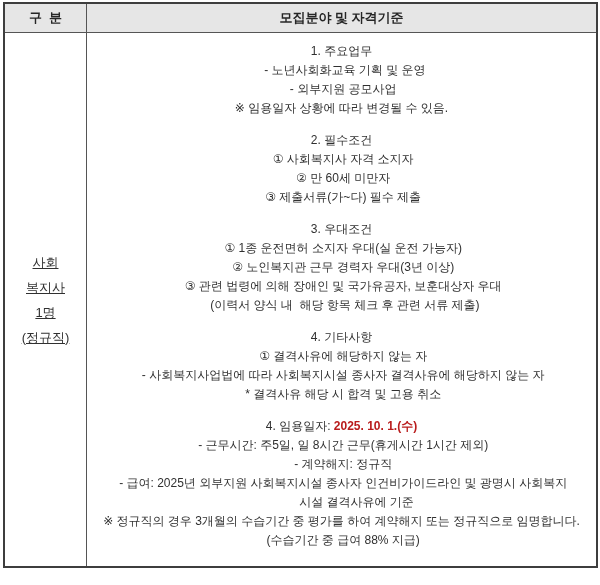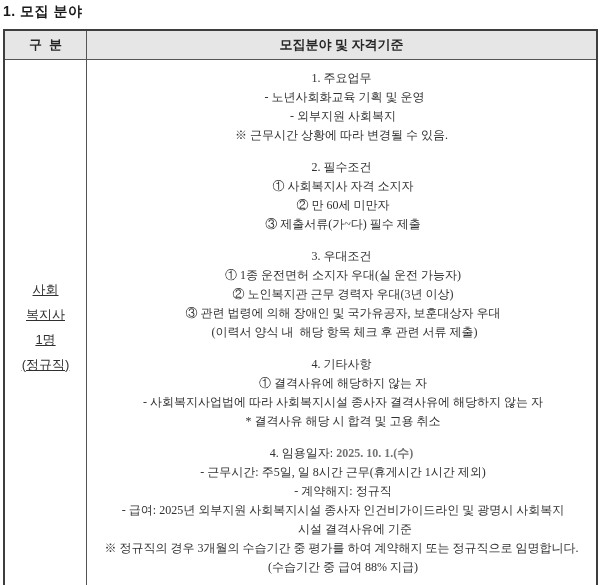--- a/index.html
+++ b/index.html
@@ -40,30 +40,29 @@
     font-size:13px;
   }
   .cat-line{line-height:25px;white-space:pre;text-decoration:underline;}
   td.content-cell{
     vertical-align:top;
     padding:9px 4px 4px 4px;
     height:520px;
   }
   .line{
     font-size:12px;line-height:19px;
-    white-space:pre-wrap;word-break:keep-all;font-family:Liberation Serif, serif;
+    white-space:pre-wrap;word-break:keep-all;
   }
-  .line .b{font-weight:bold;color:#737373;}
+  .line .b{font-weight:bold;color:#b91c1c;}
   .line.blank{height:13px;}
 </style>
 </head>
 <body>
 
 <div class="page">
-  <div class="doc-title">1. 모집 분야</div>
 
   <table class="recruit">
     <thead>
       <tr>
         <th class="col1">구  분</th>
         <th class="col2">모집분야 및 자격기준</th>
       </tr>
     </thead>
     <tbody>
       <tr>
@@ -72,22 +71,22 @@
               <div class="cat-line">사회</div>
               <div class="cat-line">복지사</div>
               <div class="cat-line">1명</div>
               <div class="cat-line">(정규직)</div>
             </div>
         </td>
         <td class="content-cell">
           <div>
               <div class="line"><span>1. 주요업무</span></div>
               <div class="line"><span>  - 노년사회화교육 기획 및 운영</span></div>
-              <div class="line"><span> - 외부지원 사회복지</span></div>
-              <div class="line"><span>※ 근무시간 상황에 따라 변경될 수 있음.</span></div>
+              <div class="line"><span> - 외부지원 공모사업</span></div>
+              <div class="line"><span>※ 임용일자 상황에 따라 변경될 수 있음.</span></div>
               <div class="line blank"></div>
               <div class="line"><span>2. 필수조건</span></div>
               <div class="line"><span> ① 사회복지사 자격 소지자</span></div>
               <div class="line"><span> ② 만 60세 미만자</span></div>
               <div class="line"><span> ③ 제출서류(가~다) 필수 제출</span></div>
               <div class="line blank"></div>
               <div class="line"><span>3. 우대조건</span></div>
               <div class="line"><span> ① 1종 운전면허 소지자 우대(실 운전 가능자)</span></div>
               <div class="line"><span> ② 노인복지관 근무 경력자 우대(3년 이상)</span></div>
               <div class="line"><span> ③ 관련 법령에 의해 장애인 및 국가유공자, 보훈대상자 우대</span></div>

